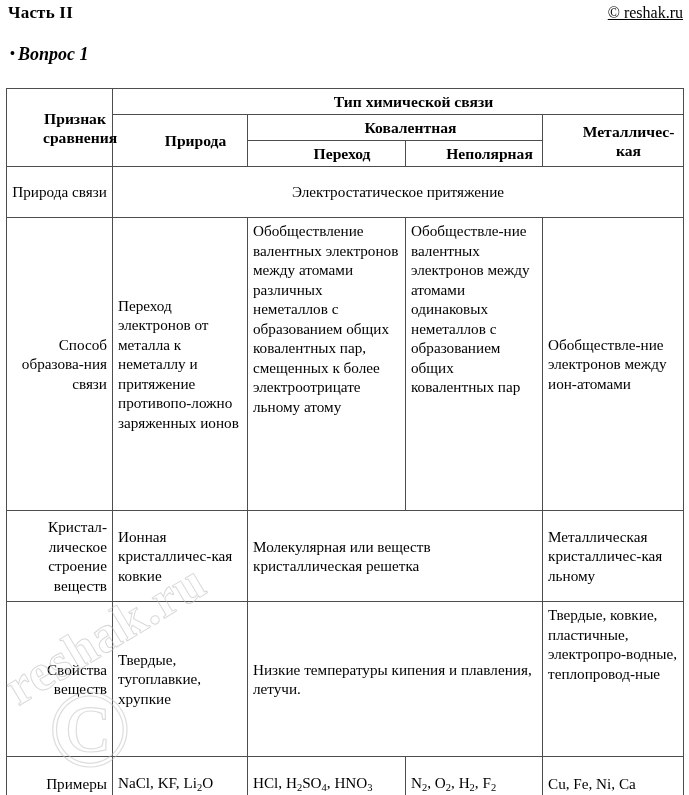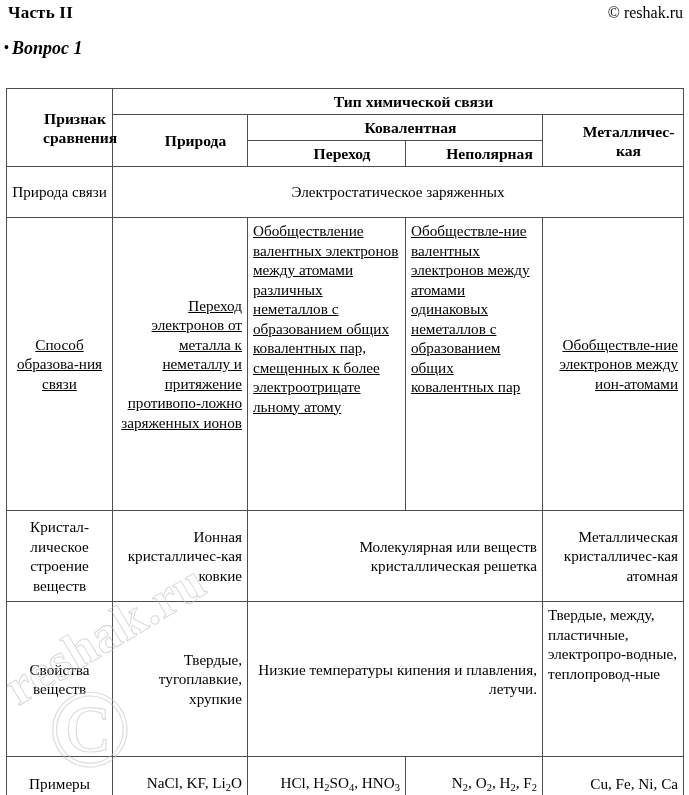--- a/index.html
+++ b/index.html
@@ -36,30 +36,31 @@
   }
   .part-title {
     font-weight: bold;
     font-size: 17px;
     line-height: 20px;
     letter-spacing: 0.2px;
   }
   .copyright {
     font-size: 16px;
     line-height: 20px;
+    text-decoration: underline;
   }
 
   .question-line {
     position: absolute;
     top: 38px;
-    left: 4px;
+    left: 10px;
     font-weight: bold;
     font-style: italic;
     font-size: 18px;
-    line-height: 20px;
+    line-height: 32px;
     white-space: nowrap;
   }
   .bullet-dot {
     font-style: normal;
     font-size: 14px;
     vertical-align: 2px;
     margin-right: 3px;
   }
 
   
@@ -129,37 +130,37 @@
     line-height: 19px;
     padding-left: 36px;
   }
   .col-a { width: 106px; }
   .col-b { width: 135px; }
   .col-c { width: 158px; }
   .col-d { width: 137px; }
   .col-e { width: 141px; }
 
   td.rowhdr {
-    text-align: center;
+    text-align: right;
     vertical-align: middle;
   }
   td.rowhdr.ctr { text-align: center; }
   td.cell {
     text-align: left;
     vertical-align: middle;
   }
-  td.cell.mid { vertical-align: middle; text-align: right; }
+  td.cell.mid { vertical-align: middle; }
   td.cell.top { vertical-align: top; }
   td.wide-center {
     text-align: center;
     vertical-align: middle;
   }
 
   .r-nature td { height: 44px; }
-  .r-formation td { height: 286px; text-decoration: underline; }
+  .r-formation td { height: 286px; }
   .r-crystal td { height: 84px; }
   .r-props td { height: 148px; }
   .r-examples td { height: 48px; }
 
   sub {
     font-size: 10.5px;
     vertical-align: baseline;
     position: relative;
     top: 3px;
   }
@@ -204,43 +205,43 @@
         </tr>
         <tr>
           <th>Переход</th>
           <th>Неполярная</th>
         </tr>
       </thead>
       <tbody>
 
         <tr class="r-nature">
           <td class="rowhdr ctr">Природа связи</td>
-          <td class="wide-center" colspan="4">Электростатическое заряженных</td>
+          <td class="wide-center" colspan="4">Электростатическое притяжение</td>
         </tr>
 
         <tr class="r-formation">
           <td class="rowhdr">Способ образова-ния связи</td>
           <td class="cell mid">Переход электронов от металла к неметаллу и притяжение противопо-ложно заряженных ионов</td>
           <td class="cell top">Обобществление валентных электронов между атомами различных неметаллов с образованием общих ковалентных пар, смещенных к более электроотрицате льному атому</td>
           <td class="cell top">Обобществле-ние валентных электронов между атомами одинаковых неметаллов с образованием общих ковалентных пар</td>
           <td class="cell mid">Обобществле-ние электронов между ион-атомами</td>
         </tr>
 
         <tr class="r-crystal">
           <td class="rowhdr">Кристал-лическое строение веществ</td>
           <td class="cell mid">Ионная кристалличес-кая ковкие</td>
           <td class="cell mid" colspan="2">Молекулярная или веществ кристаллическая решетка</td>
-          <td class="cell mid">Металлическая кристалличес-кая атомная</td>
+          <td class="cell mid">Металлическая кристалличес-кая льному</td>
         </tr>
 
         <tr class="r-props">
           <td class="rowhdr">Свойства веществ</td>
           <td class="cell mid">Твердые, тугоплавкие, хрупкие</td>
           <td class="cell mid" colspan="2">Низкие температуры кипения и плавления, летучи.</td>
-          <td class="cell top">Твердые, между, пластичные, электропро-водные, теплопровод-ные</td>
+          <td class="cell top">Твердые, ковкие, пластичные, электропро-водные, теплопровод-ные</td>
         </tr>
 
         <tr class="r-examples">
           <td class="rowhdr">Примеры</td>
           <td class="cell mid formula">NaCl, KF, Li<sub>2</sub>O</td>
           <td class="cell mid formula">HCl, H<sub>2</sub>SO<sub>4</sub>, HNO<sub>3</sub></td>
           <td class="cell mid formula">N<sub>2</sub>, O<sub>2</sub>, H<sub>2</sub>, F<sub>2</sub></td>
           <td class="cell mid formula">Cu, Fe, Ni, Ca</td>
         </tr>
 

